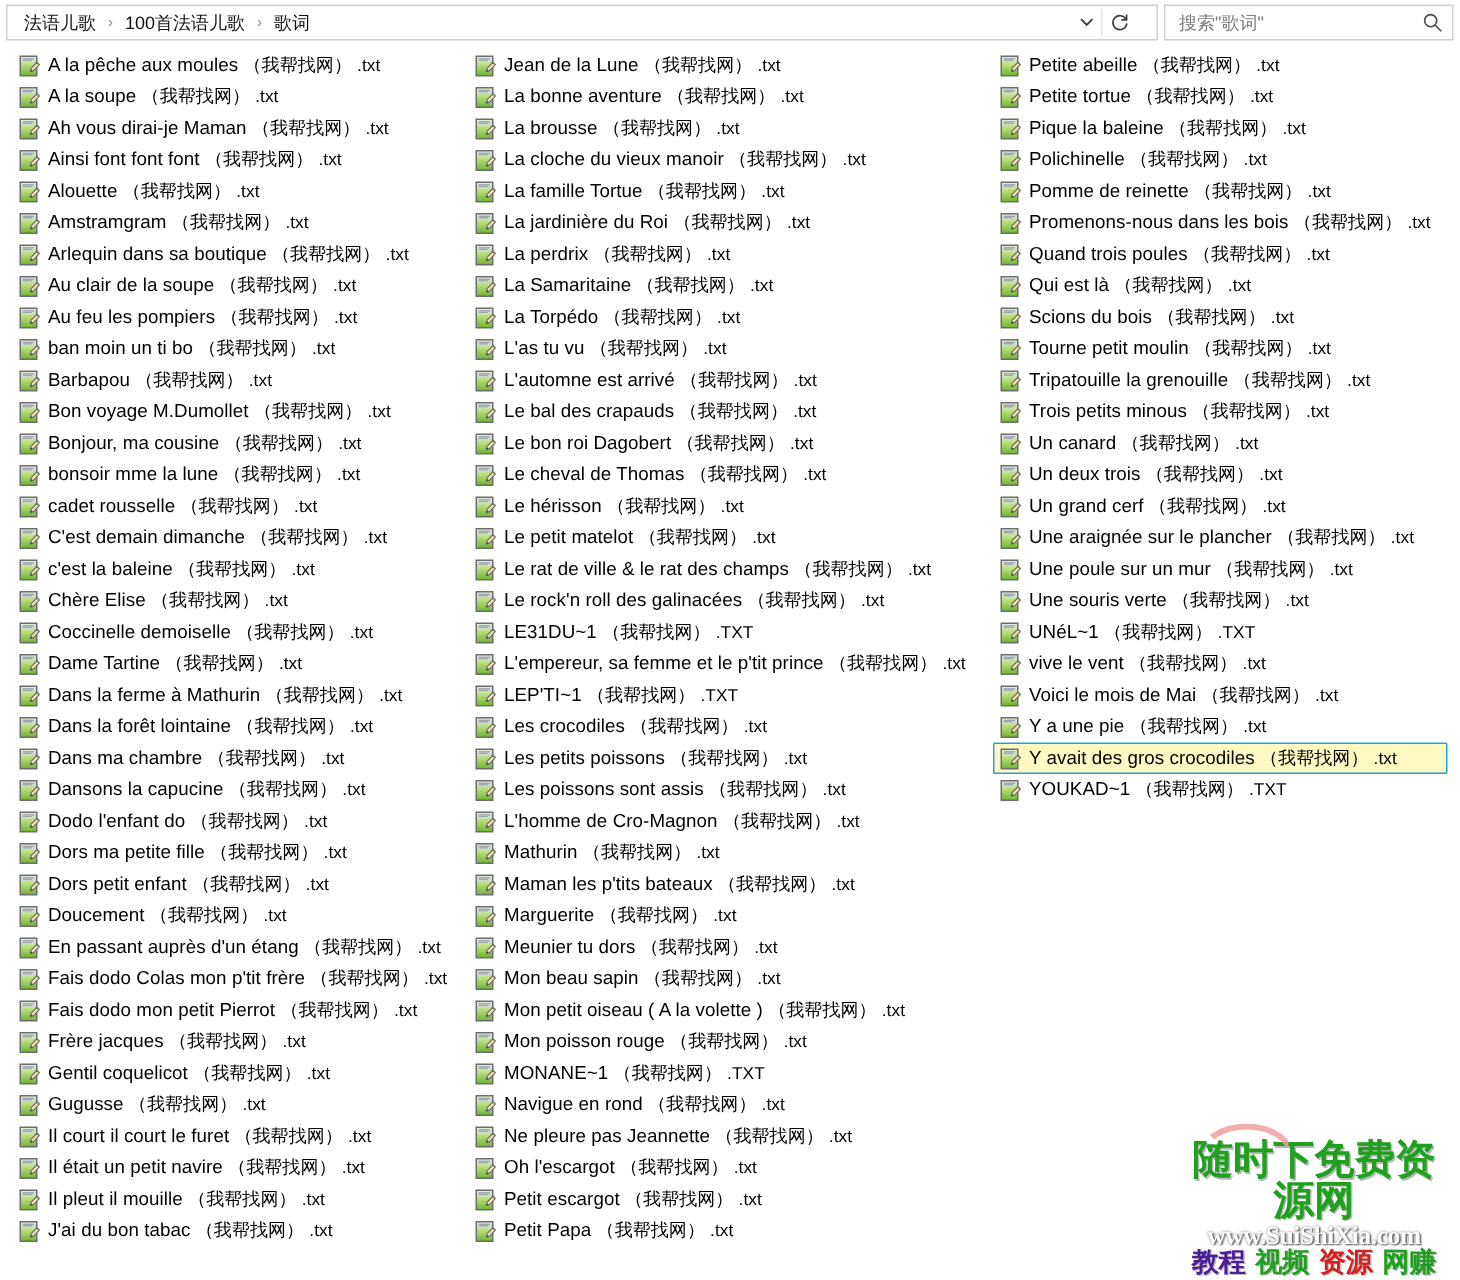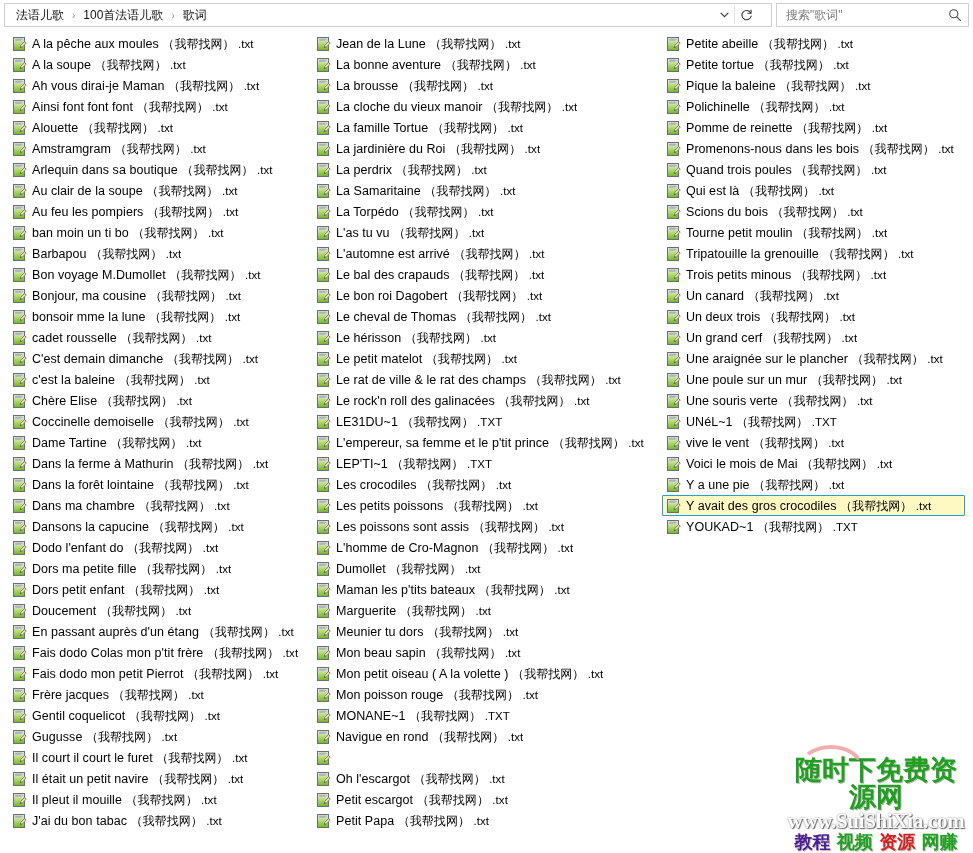--- a/index.html
+++ b/index.html
@@ -184,21 +184,21 @@
   .wm-line1 {
     font-size: 27px;
     font-weight: bold;
     color: #1fa01f;
     letter-spacing: 0px;
     text-shadow: 1px 1px 0 rgba(0,0,0,.28);
     margin-top: 10px;
     font-family: "DejaVu Sans", sans-serif;
   }
   .wm-line2 {
-    font-size: 21px;
+    font-size: 17px;
     font-weight: bold;
     color: #ffffff;
     letter-spacing: -0.3px;
     text-shadow: 1px 1px 1px rgba(0,0,0,.55), 0 0 2px rgba(0,0,0,.5);
     margin-top: 1px;
     font-family: "Liberation Serif", serif;
   }
   .wm-line3 {
     font-size: 18px;
     font-weight: bold;
@@ -1459,21 +1459,21 @@
                 </linearGradient>
               </defs>
               <rect x="1.5" y="1.5" width="11" height="13" fill="url(#gg)" stroke="#6d6d6d" stroke-width="1"></rect>
               <rect x="2.5" y="2.5" width="9" height="2.6" fill="#cfd8dd" stroke="none"></rect>
               <line x1="3.2" y1="3.2" x2="10.6" y2="3.2" stroke="#8a9299" stroke-width="0.6"></line>
               <line x1="3.2" y1="4.2" x2="9.2" y2="4.2" stroke="#8a9299" stroke-width="0.6"></line>
               <path d="M8.6 9.6 L12.6 5.5 L14.2 7.1 L10.2 11.2 L8.2 11.7 Z" fill="#f2e2a8" stroke="#6d6d6d" stroke-width="0.8" stroke-linejoin="round"></path>
               <path d="M12.6 5.5 L14.2 7.1" stroke="#6d6d6d" stroke-width="0.7"></path>
               <path d="M8.2 11.7 L9.0 10.3 L9.9 11.0 Z" fill="#3a3a3a"></path>
             </svg></span>
-          <span class="fname"><span>Dumollet </span><span class="tag">（我帮找网） </span><span class="ext">.txt</span></span>
+          <span class="fname"><span>Mathurin </span><span class="tag">（我帮找网） </span><span class="ext">.txt</span></span>
         </div>
         <div class="file-row">
           <span class="fileicon"><svg width="16" height="16" viewBox="0 0 16 16">
               <defs>
                 <linearGradient id="gg" x1="0" y1="1" x2="0" y2="0">
                   <stop offset="0%" stop-color="#6fb52e"></stop>
                   <stop offset="55%" stop-color="#b7dc79"></stop>
                   <stop offset="100%" stop-color="#eef6e0"></stop>
                 </linearGradient>
               </defs>
@@ -1630,20 +1630,21 @@
                 </linearGradient>
               </defs>
               <rect x="1.5" y="1.5" width="11" height="13" fill="url(#gg)" stroke="#6d6d6d" stroke-width="1"></rect>
               <rect x="2.5" y="2.5" width="9" height="2.6" fill="#cfd8dd" stroke="none"></rect>
               <line x1="3.2" y1="3.2" x2="10.6" y2="3.2" stroke="#8a9299" stroke-width="0.6"></line>
               <line x1="3.2" y1="4.2" x2="9.2" y2="4.2" stroke="#8a9299" stroke-width="0.6"></line>
               <path d="M8.6 9.6 L12.6 5.5 L14.2 7.1 L10.2 11.2 L8.2 11.7 Z" fill="#f2e2a8" stroke="#6d6d6d" stroke-width="0.8" stroke-linejoin="round"></path>
               <path d="M12.6 5.5 L14.2 7.1" stroke="#6d6d6d" stroke-width="0.7"></path>
               <path d="M8.2 11.7 L9.0 10.3 L9.9 11.0 Z" fill="#3a3a3a"></path>
             </svg></span>
+          <span class="fname"><span>Ne pleure pas Jeannette </span><span class="tag">（我帮找网） </span><span class="ext">.txt</span></span>
         </div>
         <div class="file-row">
           <span class="fileicon"><svg width="16" height="16" viewBox="0 0 16 16">
               <defs>
                 <linearGradient id="gg" x1="0" y1="1" x2="0" y2="0">
                   <stop offset="0%" stop-color="#6fb52e"></stop>
                   <stop offset="55%" stop-color="#b7dc79"></stop>
                   <stop offset="100%" stop-color="#eef6e0"></stop>
                 </linearGradient>
               </defs>

